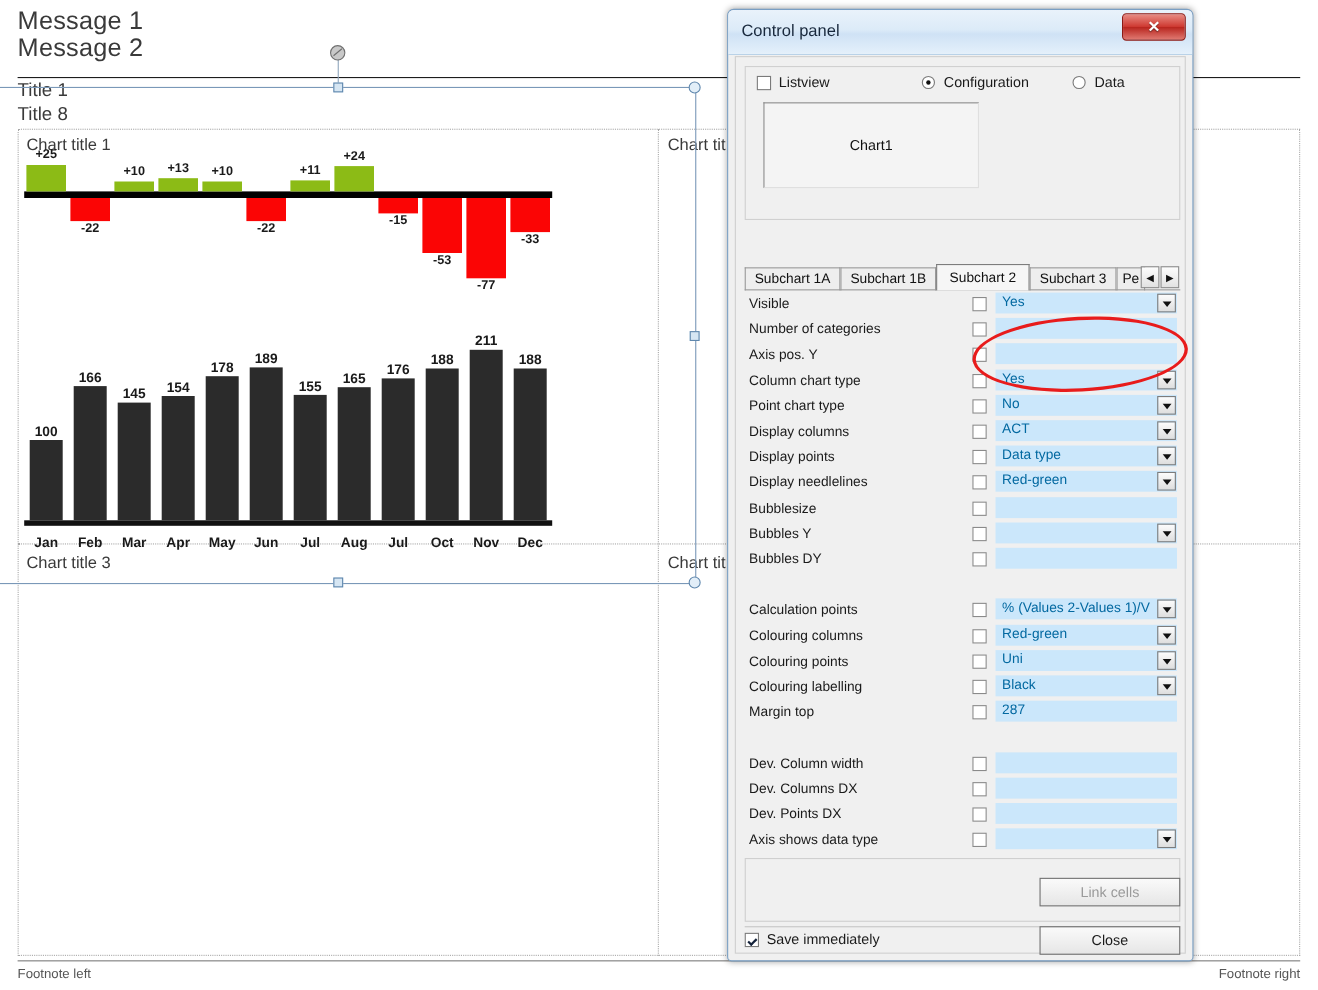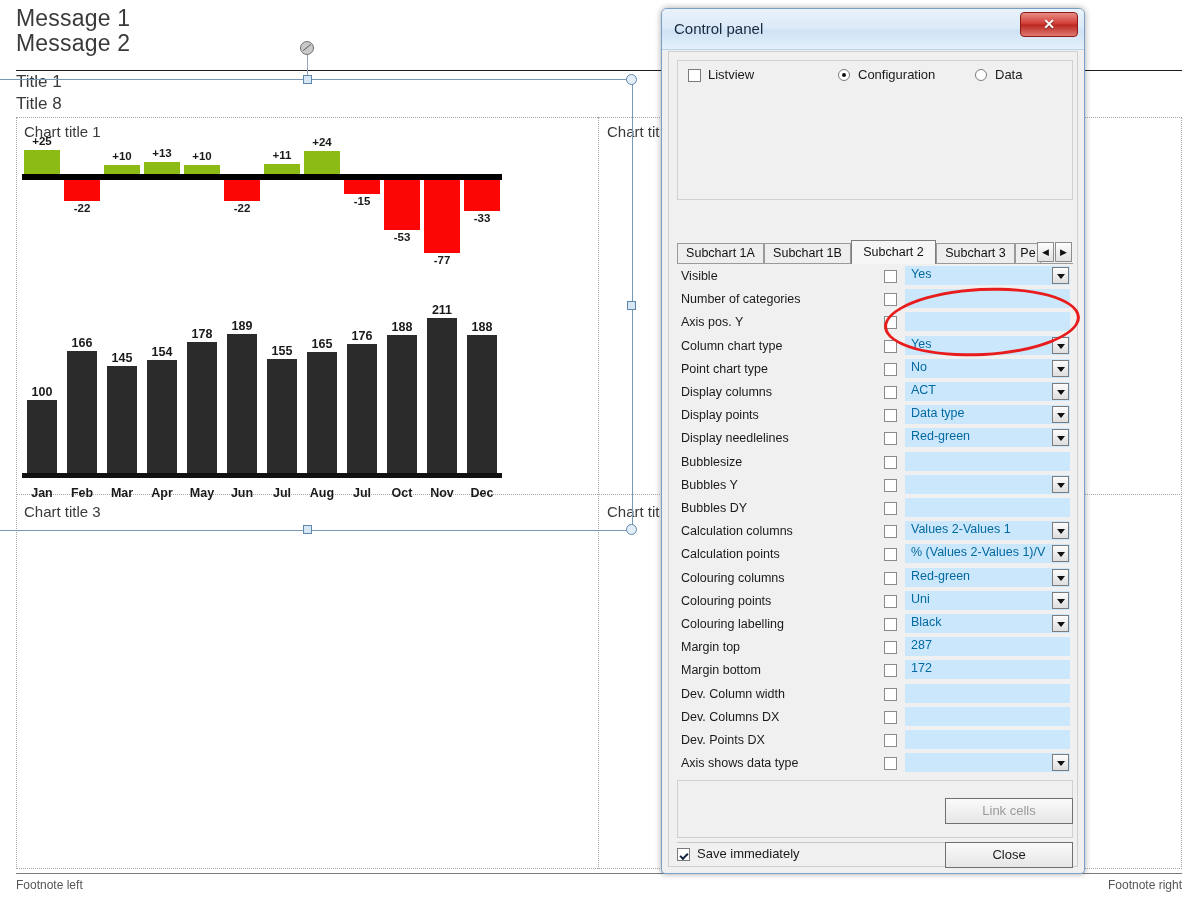--- a/index.html
+++ b/index.html
@@ -287,20 +287,23 @@
       <div class="grp-box">
         <div class="chk" style="left:10px; top:8px;"></div>
         <div class="lbl" style="left:30px; top:6px;">Listview</div>
 
         <div class="radio on" style="left:160px; top:8px;"></div>
         <div class="lbl" style="left:180px; top:6px;">Configuration</div>
 
         <div class="radio" style="left:297px; top:8px;"></div>
         <div class="lbl" style="left:317px; top:6px;">Data</div>
 
+        <div class="listbox">
+          <div class="listbox-item">Chart1</div>
+        </div>
       </div>
 
       <div class="tabstrip" id="tabstrip">
           <div class="tab" style="left: 0px; width: 87px;">Subchart 1A</div>
           <div class="tab" style="left: 87px; width: 87px;">Subchart 1B</div>
           <div class="tab active" style="left: 174px; width: 85px;">Subchart 2</div>
           <div class="tab" style="left: 259px; width: 79px;">Subchart 3</div>
           <div class="tab" style="left: 338px; width: 26px;">Pe</div>
           <div class="tab-arrow" style="left: 360px;">◀</div>
           <div class="tab-arrow" style="left: 378px;">▶</div>
@@ -376,28 +379,20 @@
             <div class="pchk"></div>
             <div class="pfield">
               <div class="dd-btn"></div>
             </div>
           </div>
           <div class="prow" style="top: 232px;">
             <div class="pname">Bubbles DY</div>
             <div class="pchk"></div>
             <div class="pfield"></div>
           </div>
-          <div class="prow" style="top: 255.2px;">
-            <div class="pname">Calculation columns</div>
-            <div class="pchk"></div>
-            <div class="pfield">
-              <div class="dd-btn"></div>
-            </div>
-            <div class="pval">Values  2-Values  1</div>
-          </div>
           <div class="prow" style="top: 278.4px;">
             <div class="pname">Calculation points</div>
             <div class="pchk"></div>
             <div class="pfield">
               <div class="dd-btn"></div>
             </div>
             <div class="pval">% (Values 2-Values 1)/V</div>
           </div>
           <div class="prow" style="top: 301.6px;">
             <div class="pname">Colouring columns</div>
@@ -421,26 +416,20 @@
             <div class="pfield">
               <div class="dd-btn"></div>
             </div>
             <div class="pval">Black</div>
           </div>
           <div class="prow" style="top: 371.2px;">
             <div class="pname">Margin top</div>
             <div class="pchk"></div>
             <div class="pfield"></div>
             <div class="pval">287</div>
-          </div>
-          <div class="prow" style="top: 394.4px;">
-            <div class="pname">Margin bottom</div>
-            <div class="pchk"></div>
-            <div class="pfield"></div>
-            <div class="pval">172</div>
           </div>
           <div class="prow" style="top: 417.6px;">
             <div class="pname">Dev. Column width</div>
             <div class="pchk"></div>
             <div class="pfield"></div>
           </div>
           <div class="prow" style="top: 440.8px;">
             <div class="pname">Dev. Columns DX</div>
             <div class="pchk"></div>
             <div class="pfield"></div>

